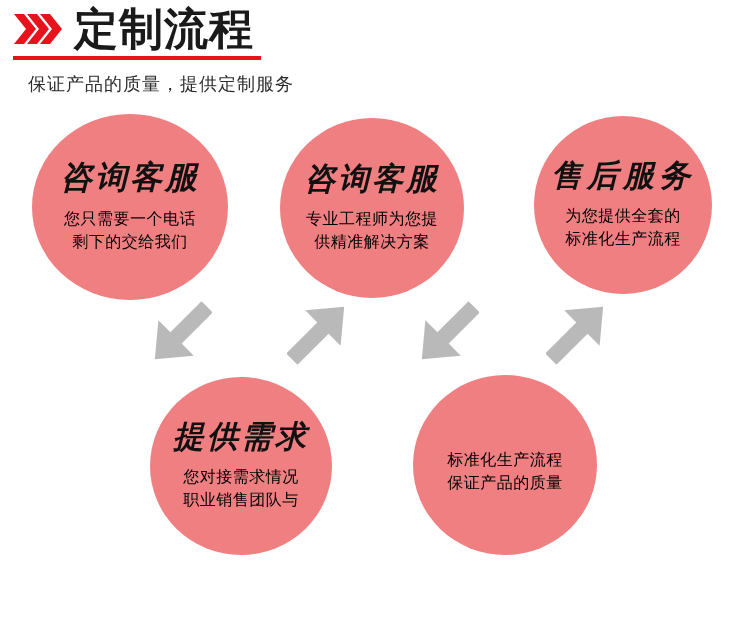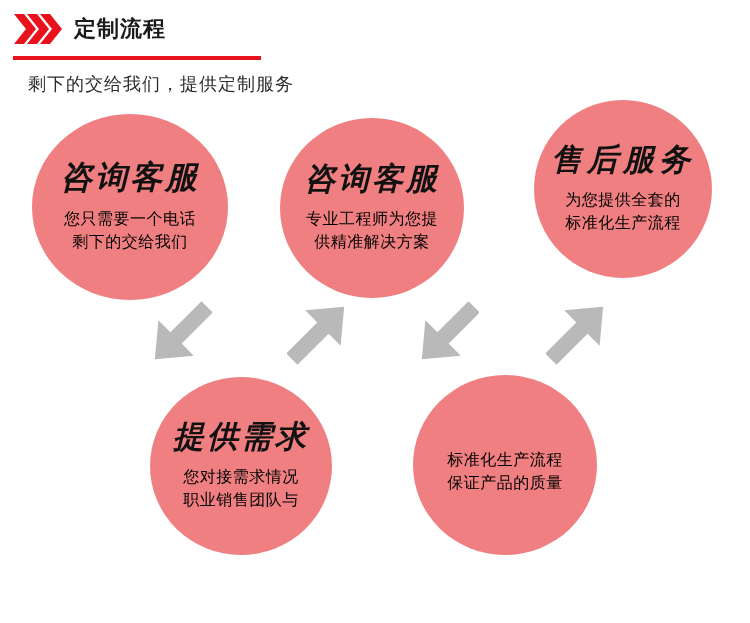--- a/index.html
+++ b/index.html
@@ -38,21 +38,21 @@
     align-items: center;
   }
   .chevrons {
     display: block;
     width: 48px;
     height: 34px;
     margin-right: 12px;
   }
   .header-title {
     font-family: "Liberation Sans", "DejaVu Sans", sans-serif;
-    font-size: 22px;
+    font-size: 44px;
     font-weight: bold;
     color: #1a1a1a;
     letter-spacing: 1px;
     line-height: 34px;
     white-space: nowrap;
   }
   .header-rule {
     position: absolute;
     left: 13px;
     top: 56px;
@@ -103,21 +103,21 @@
     letter-spacing: 0.5px;
     white-space: nowrap;
   }
   .circle-desc span {
     display: block;
   }
 
   
   #circle-1 { left: 32px;  top: 114px; width: 196px; height: 186px; }
   #circle-2 { left: 280px; top: 118px; width: 184px; height: 180px; }
-  #circle-3 { left: 534px; top: 100px; width: 178px; height: 178px; }
+  #circle-3 { left: 534px; top: 116px; width: 178px; height: 178px; }
   #circle-4 { left: 150px; top: 377px; width: 182px; height: 178px; }
   #circle-5 { left: 413px; top: 375px; width: 184px; height: 180px; }
 
   #circle-1 .circle-title { font-size: 32px; }
   #circle-3 .circle-title { letter-spacing: 5px; }
   #circle-5 .circle-title { letter-spacing: 6px; }
 
   
   .arrow {
     position: absolute;
@@ -136,21 +136,21 @@
   <div class="header">
     <div class="header-row">
       <svg class="chevrons" viewBox="0 0 48 34" aria-hidden="true">
         <polygon points="0,2 10,2 22,17 10,32 0,32 12,17" fill="#e8121c"></polygon>
         <polygon points="13,2 23,2 35,17 23,32 13,32 25,17" fill="#e8121c"></polygon>
         <polygon points="26,2 36,2 48,17 36,32 26,32 38,17" fill="#e8121c"></polygon>
       </svg>
       <div class="header-title">定制流程</div>
     </div>
     <div class="header-rule"></div>
-    <div class="header-sub">剩下的交给我们，提供定制服务</div>
+    <div class="header-sub">保证产品的质量，提供定制服务</div>
   </div>
 
   <div class="circle" id="circle-1">
     <div class="circle-title">咨询客服</div>
     <div class="circle-desc">
       <span>您只需要一个电话</span>
       <span>剩下的交给我们</span>
     </div>
   </div>
 

